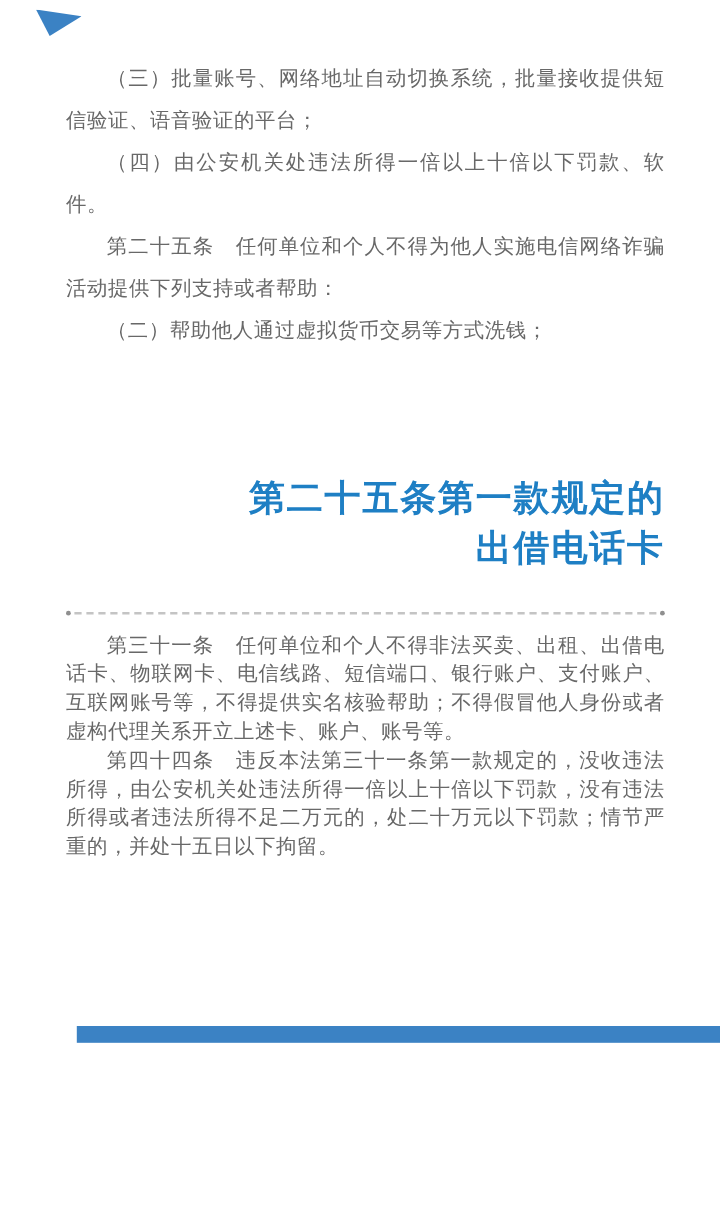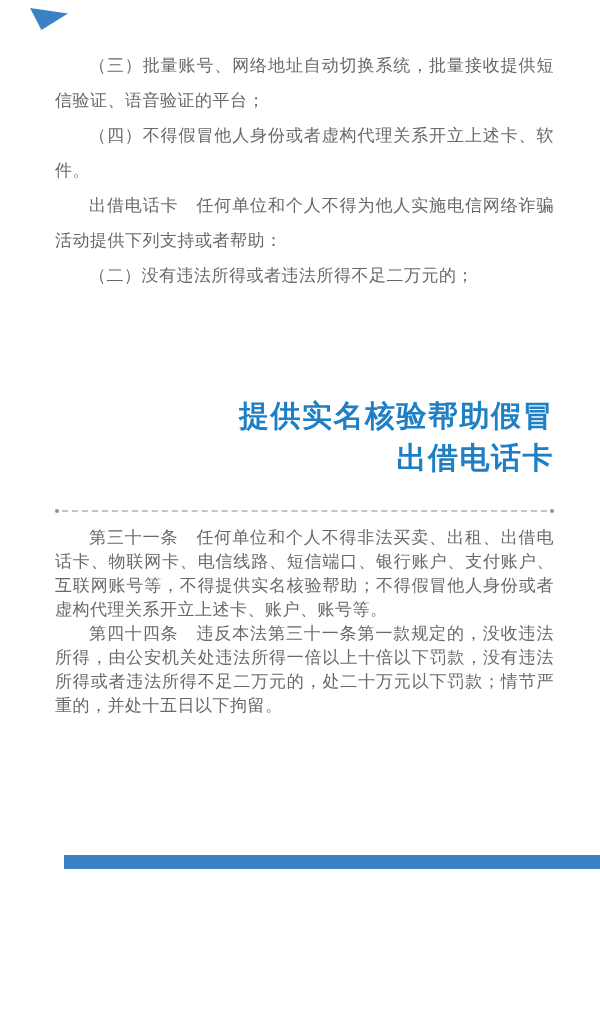--- a/index.html
+++ b/index.html
@@ -96,26 +96,26 @@
 </head>
 <body>
 
 <div class="page">
 
   <div class="corner-accent"></div>
 
   <div class="content">
 
     <p class="para">（三）批量账号、网络地址自动切换系统，批量接收提供短信验证、语音验证的平台；</p>
-    <p class="para">（四）不得假冒他人身份或者虚构代理关系开立上述卡、软件。</p>
-    <p class="para">出借电话卡　任何单位和个人不得为他人实施电信网络诈骗活动提供下列支持或者帮助：</p>
-    <p class="para">（二）没有违法所得或者违法所得不足二万元的；</p>
+    <p class="para">（四）由公安机关处违法所得一倍以上十倍以下罚款、软件。</p>
+    <p class="para">第二十五条　任何单位和个人不得为他人实施电信网络诈骗活动提供下列支持或者帮助：</p>
+    <p class="para">（二）帮助他人通过虚拟货币交易等方式洗钱；</p>
 
     <div class="section-heading">
-      <div>提供实名核验帮助假冒</div>
+      <div>第二十五条第一款规定的</div>
       <div>出借电话卡</div>
     </div>
 
     <div class="divider">
       <span class="dot left"></span>
       <span class="dash-line"></span>
       <span class="dot right"></span>
     </div>
 
     <div class="bottom-block">

